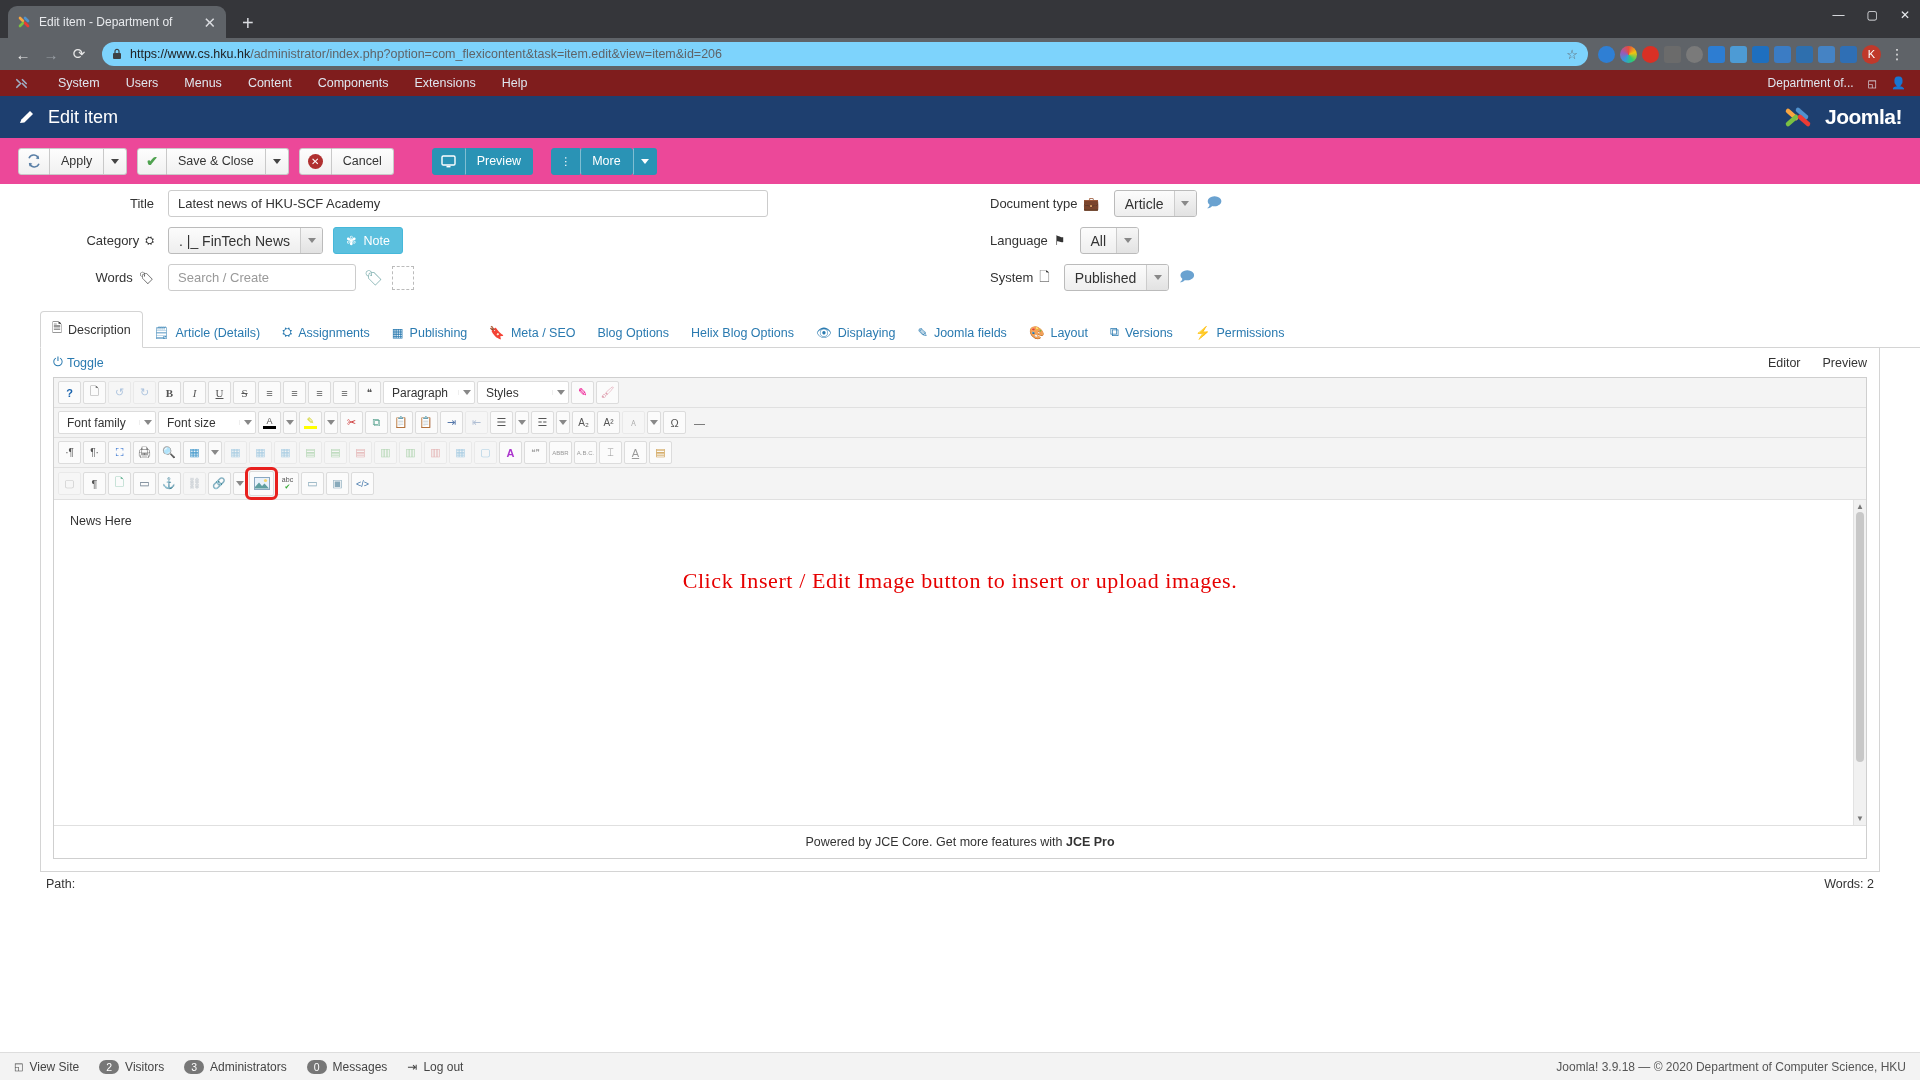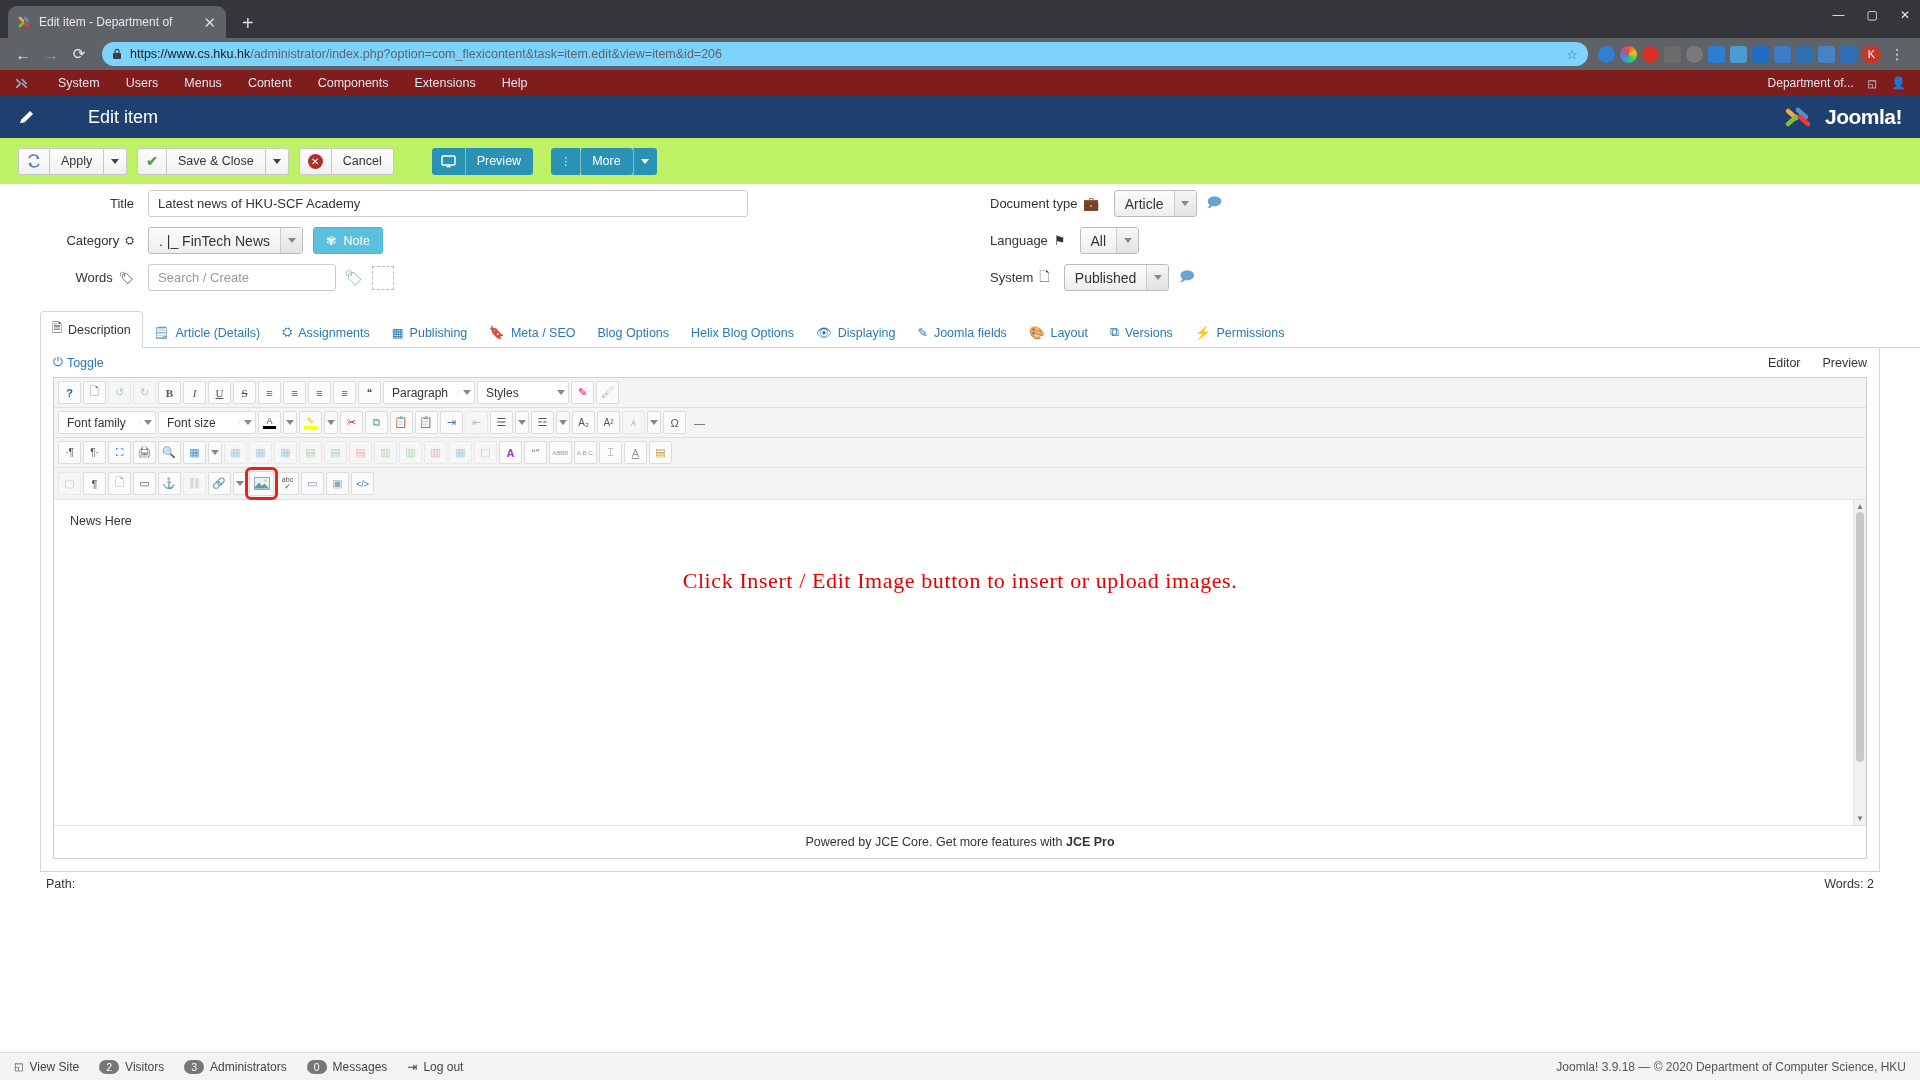--- a/index.html
+++ b/index.html
@@ -43,49 +43,49 @@
   .adminbar {
     height: 26px; background: #7f1d1d; display: flex; align-items: center; padding: 0 14px;
     color: #cdd6e2; font-size: 12.5px; gap: 0;
   }
   .adminbar .logo { margin-right: 16px; color: #9fb0c6; font-size: 13px; }
   .adminbar a { color: #dfe6ef; text-decoration: none; padding: 0 13px; line-height: 26px; }
   .adminbar .right { margin-left: auto; display: flex; align-items: center; gap: 14px; font-size: 12px; color: #dfe6ef; }
 
   
   .pagehead {
-    height: 42px; background: #1e3f6f; display: flex; align-items: center; padding: 0 18px; position: relative; gap: 40px;
+    height: 42px; background: #1e3f6f; display: flex; align-items: center; padding: 0 18px; position: relative;
   }
   .pagehead .pen { color: #fff; font-size: 16px; margin-right: 12px; }
   .pagehead h1 { color: #fff; font-size: 18px; font-weight: 400; }
   .joomla-brand { position: absolute; right: 18px; top: 50%; transform: translateY(-50%); display: flex; align-items: center; gap: 7px; }
   .joomla-brand .jtext { color: #fff; font-size: 21px; font-weight: bold; letter-spacing: -0.5px; }
 
   
-  .toolbar { height: 46px; display: flex; align-items: center; padding: 0 18px; gap: 10px; background: #bef264; }
+  .toolbar { height: 46px; display: flex; align-items: center; padding: 0 18px; gap: 10px; background: #ec4899; }
   .btngrp { display: flex; align-items: stretch; height: 27px; }
   .btn {
     background: linear-gradient(#fdfdfd,#f1f1f1); border: 1px solid #c9c9c9; color: #333;
     font-size: 12.5px; display: flex; align-items: center; padding: 0 11px; gap: 6px; height: 27px;
   }
   .btn + .btn { border-left: none; }
   .btn.icoonly { padding: 0 8px; }
   .btn.caret { padding: 0 7px; }
   .btngrp .btn:first-child { border-radius: 3px 0 0 3px; }
   .btngrp .btn:last-child { border-radius: 0 3px 3px 0; }
   .btngrp .btn:only-child { border-radius: 3px; }
   .caret-tri { width: 0; height: 0; border-left: 4px solid transparent; border-right: 4px solid transparent; border-top: 5px solid #444; }
   .btn-blue { background: #2a93b5; border: 1px solid #2a93b5; color: #fff; border-radius: 3px; }
   .btn-blue + .btn-blue { border-left: 1px solid rgba(255,255,255,.4); }
   .chk { color: #4fa24f; font-weight: bold; font-size: 14px; }
   .xcirc { width: 15px; height: 15px; border-radius: 50%; background: #b03030; color: #fff; font-size: 10px; display: flex; align-items: center; justify-content: center; }
 
   
   .formzone { display: flex; padding: 6px 0 0 0; }
-  .form-left { width: 800px; padding-left: 40px; }
+  .form-left { width: 800px; padding-left: 60px; }
   .form-right { margin-left: 190px; }
   .frow { display: flex; align-items: center; margin-bottom: 10px; }
   .flabel { width: 108px; text-align: right; padding-right: 14px; font-size: 13px; color: #333; display: flex; justify-content: flex-end; align-items: center; gap: 6px; }
   .finput { height: 27px; border: 1px solid #ccc; border-radius: 3px; padding: 0 9px; font-size: 13px; color: #333; display: flex; align-items: center; background: #fff; }
   .finput.w600 { width: 600px; }
   .finput.w190 { width: 188px; }
   .finput.ph { color: #999; }
   .selwrap { display: flex; height: 27px; border: 1px solid #bbb; border-radius: 3px; overflow: hidden; background: linear-gradient(#fcfcfc,#eee); }
   .selwrap .val { padding: 0 10px; display: flex; align-items: center; font-size: 14px; color: #333; white-space: nowrap; }
   .selwrap .arrow { width: 22px; border-left: 1px solid #ccc; display: flex; align-items: center; justify-content: center; background: linear-gradient(#f6f6f6,#e2e2e2); }

